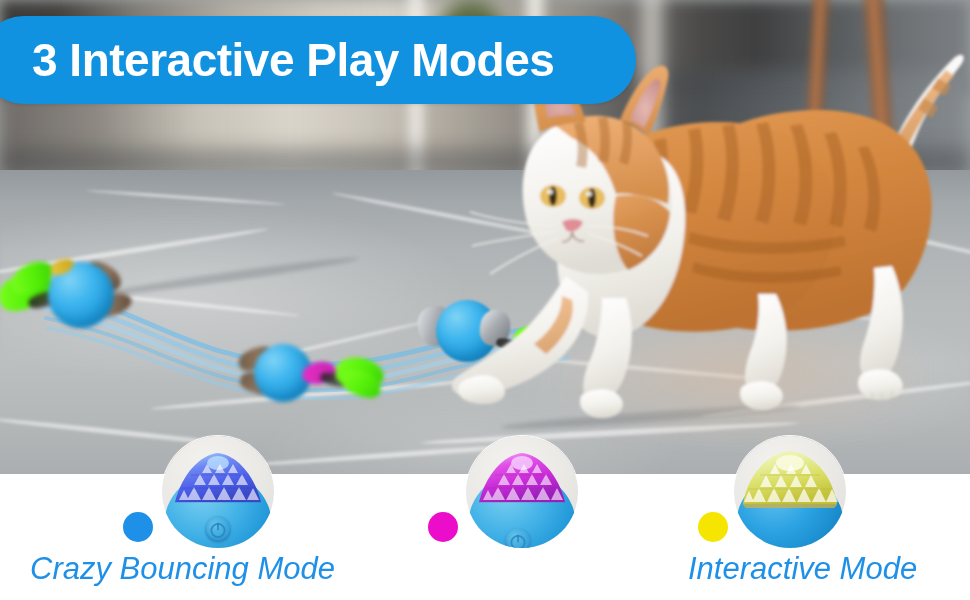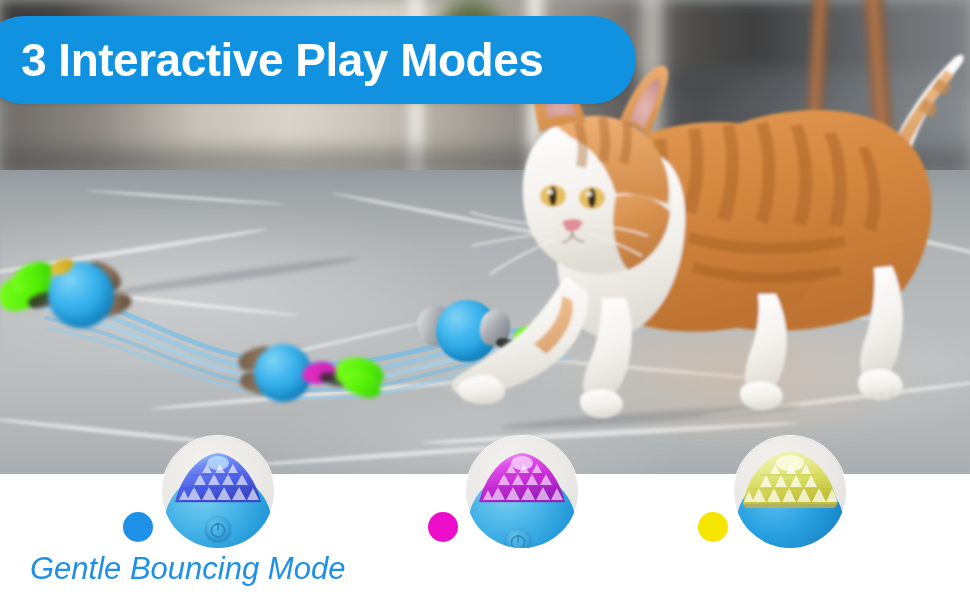--- a/index.html
+++ b/index.html
@@ -219,21 +219,21 @@
     position: absolute;
     left: -20px; top: 16px;
     width: 656px; height: 88px;
     background: #1192E0;
     border-radius: 44px;
     display: flex;
     align-items: center;
     box-shadow: 0 1px 3px rgba(0,0,0,0.10);
   }
   .banner-title {
-    margin-left: 41px;
+    margin-left: 52px;
     color: #ffffff;
     font-family: "Liberation Sans", sans-serif;
     font-weight: bold;
     font-size: 46px;
     letter-spacing: -0.5px;
     white-space: nowrap;
     line-height: 1;
   }
 
   
@@ -558,21 +558,21 @@
       </svg>
     </div>
     <div class="power-btn" style="left:43px; top:80px;">
       <svg viewBox="0 0 26 26" width="26" height="26">
         <circle cx="13" cy="14.5" r="6.6" fill="none" stroke="#2585BE" stroke-width="1.8" opacity="0.85"></circle>
         <path d="M 13 7.4 L 13 13.6" stroke="#2585BE" stroke-width="1.8" stroke-linecap="round" opacity="0.85"></path>
       </svg>
     </div>
   </div>
   <div class="mode-dot" style="left:123px; top:512px; background:#1E90E8;"></div>
-  <div class="mode-label" style="left:30px; top:553px;">Gentle Bouncing Mode</div>
+  <div class="mode-label" style="left:30px; top:553px;">Crazy Bouncing Mode</div>
 
   <div class="mode-thumb" style="left:466px; top:436px;">
     <div class="ball-body"></div>
     <div class="dome">
       <svg class="dome-facets" viewBox="0 0 88 58" preserveAspectRatio="none">
         <defs>
           <linearGradient id="dm2" x1="0" y1="0" x2="0.4" y2="1">
             <stop offset="0%" stop-color="#F7BBFF"></stop>
             <stop offset="32%" stop-color="#E14FE8"></stop>
             <stop offset="68%" stop-color="#C62AD6"></stop>
@@ -645,14 +645,15 @@
         <g stroke="#B0AE2E" stroke-width="0.7" opacity="0.5" fill="none">
           <path d="M 1 54 L 95 54"></path>
             <path d="M 6 39 L 90 39"></path>
             <path d="M 18 25 L 78 25"></path>
         </g>
         <path d="M 1 54 L 95 54 L 95 58 L 1 58 Z" fill="#D2B23C" opacity="0.75"></path>
       </svg>
     </div>
   </div>
   <div class="mode-dot" style="left:698px; top:512px; background:#F6E500;"></div>
+  <div class="mode-label" style="left:688px; top:553px;">Interactive Mode</div>
 
 </div>
 
 </body></html>

